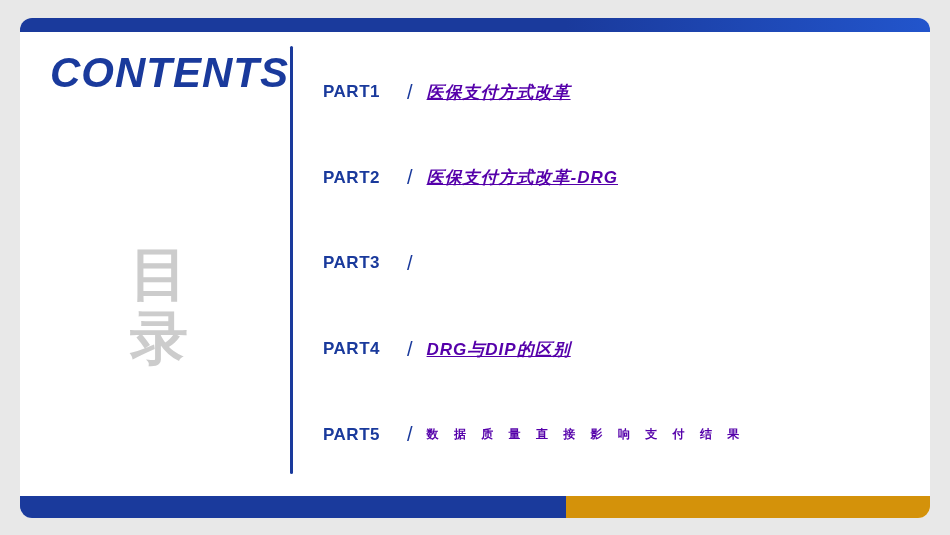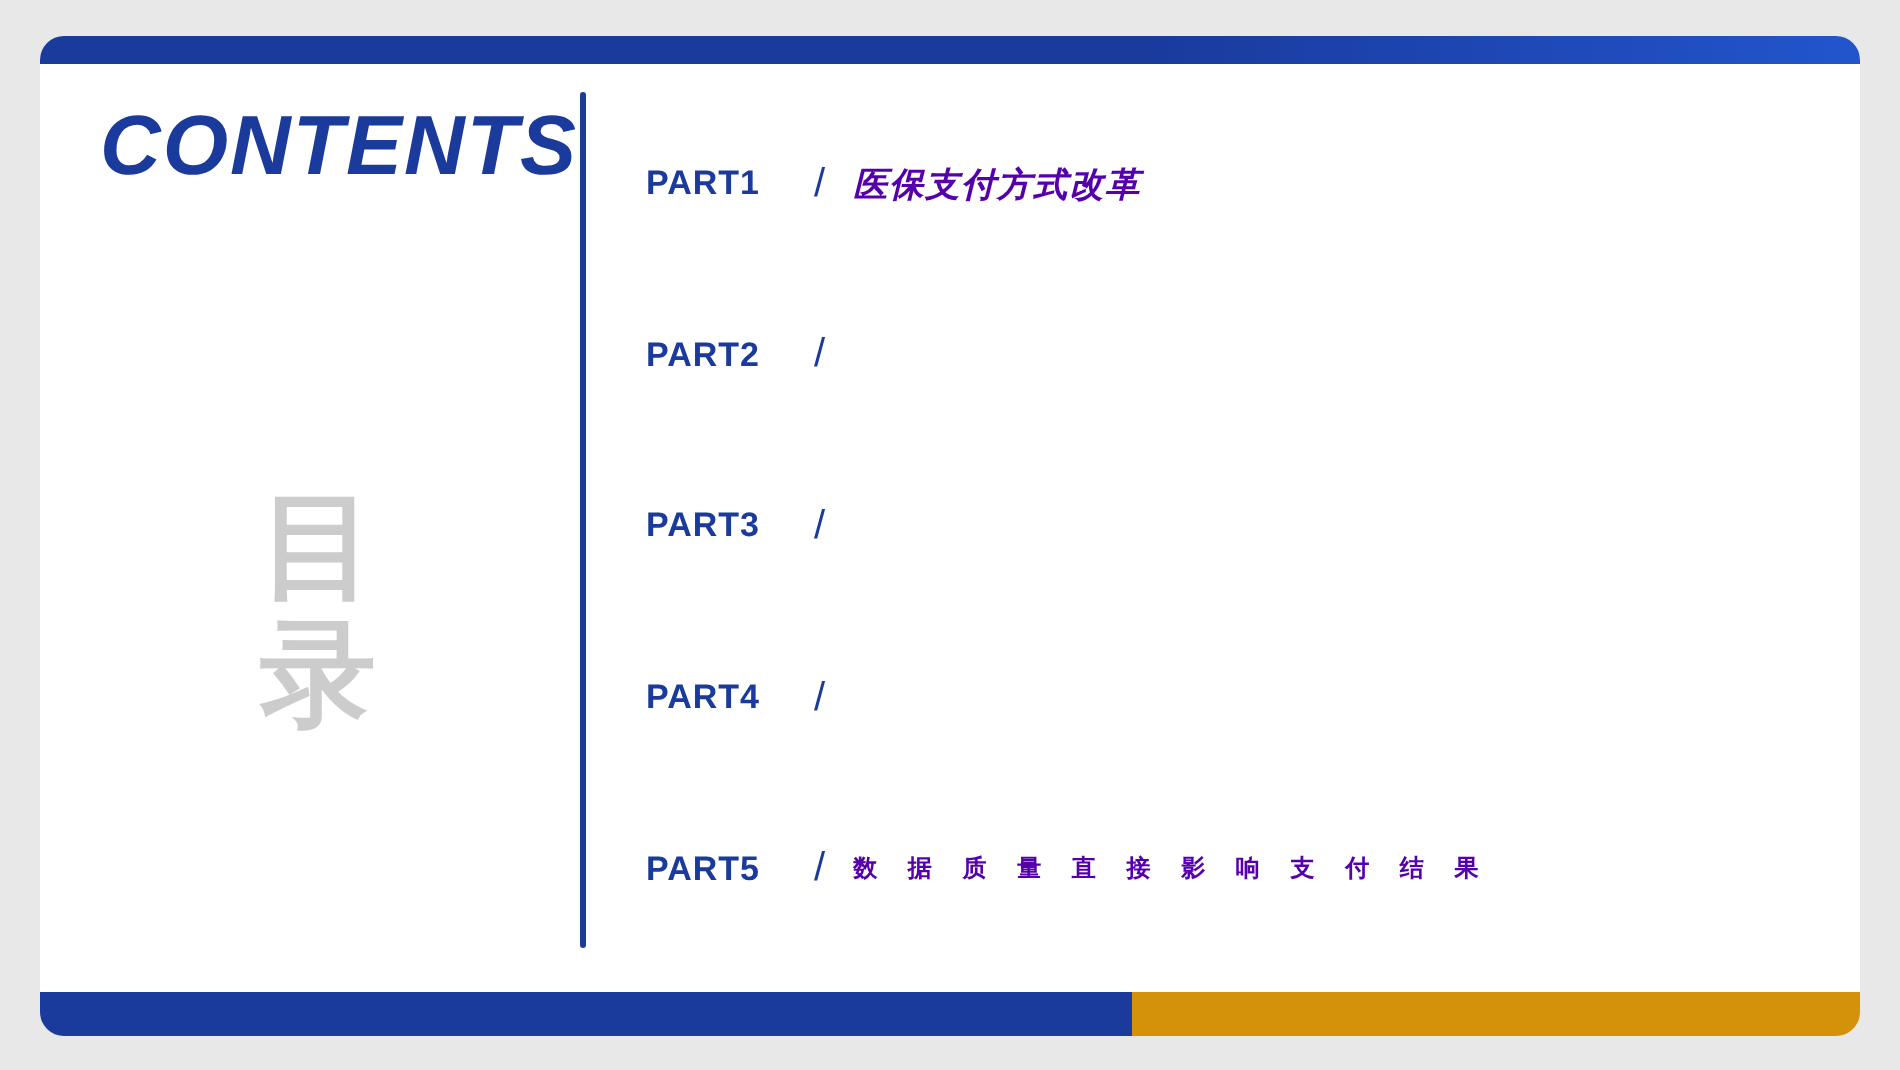--- a/index.html
+++ b/index.html
@@ -143,20 +143,21 @@
       margin: 0 14px;
       font-weight: 300;
     }
 
     .part-text {
       font-size: 17px;
       font-style: italic;
       font-weight: 700;
       color: #5500aa;
       letter-spacing: 1px;
+      text-decoration: underline;
     }
 
     .part-text-spaced {
       font-size: 12px;
       font-style: normal;
       font-weight: 600;
       color: #5500aa;
       letter-spacing: 6px;
     }
   </style>
@@ -183,30 +184,32 @@
 
       <div class="part-row">
         <span class="part-label">PART1</span>
         <span class="slash">/</span>
         <span class="part-text">医保支付方式改革</span>
       </div>
 
       <div class="part-row">
         <span class="part-label">PART2</span>
         <span class="slash">/</span>
+        <span class="part-text">医保支付方式改革-DRG</span>
       </div>
 
       <div class="part-row">
         <span class="part-label">PART3</span>
         <span class="slash">/</span>
       </div>
 
       <div class="part-row">
         <span class="part-label">PART4</span>
         <span class="slash">/</span>
+        <span class="part-text">DRG与DIP的区别</span>
       </div>
 
       <div class="part-row">
         <span class="part-label">PART5</span>
         <span class="slash">/</span>
         <span class="part-text-spaced">数 据 质 量 直 接 影 响 支 付 结 果</span>
       </div>
 
     </div>
   </div>

